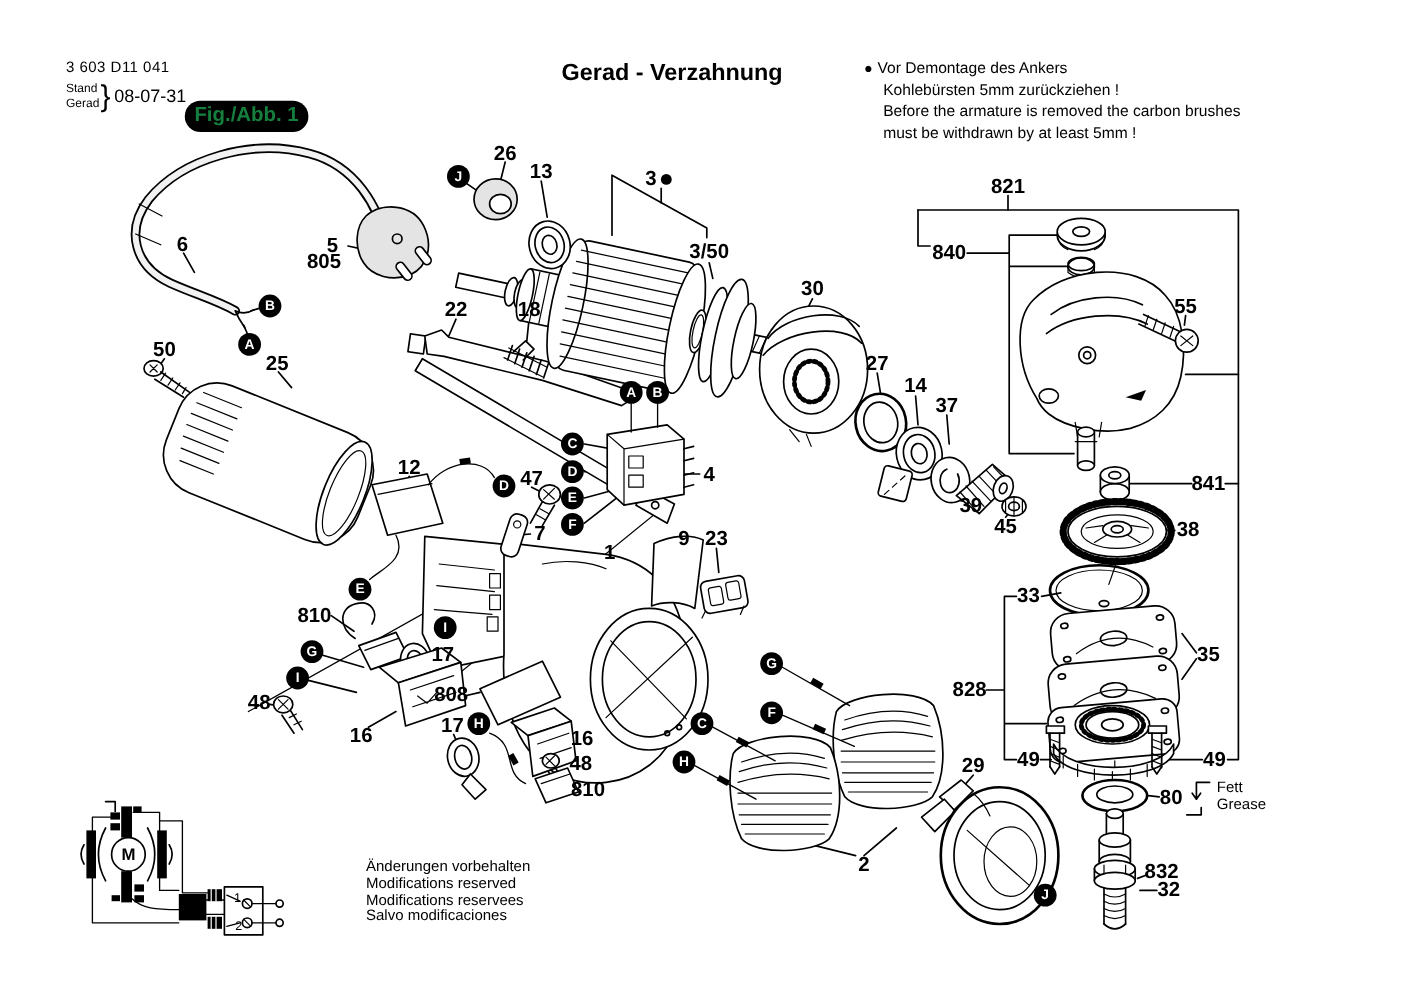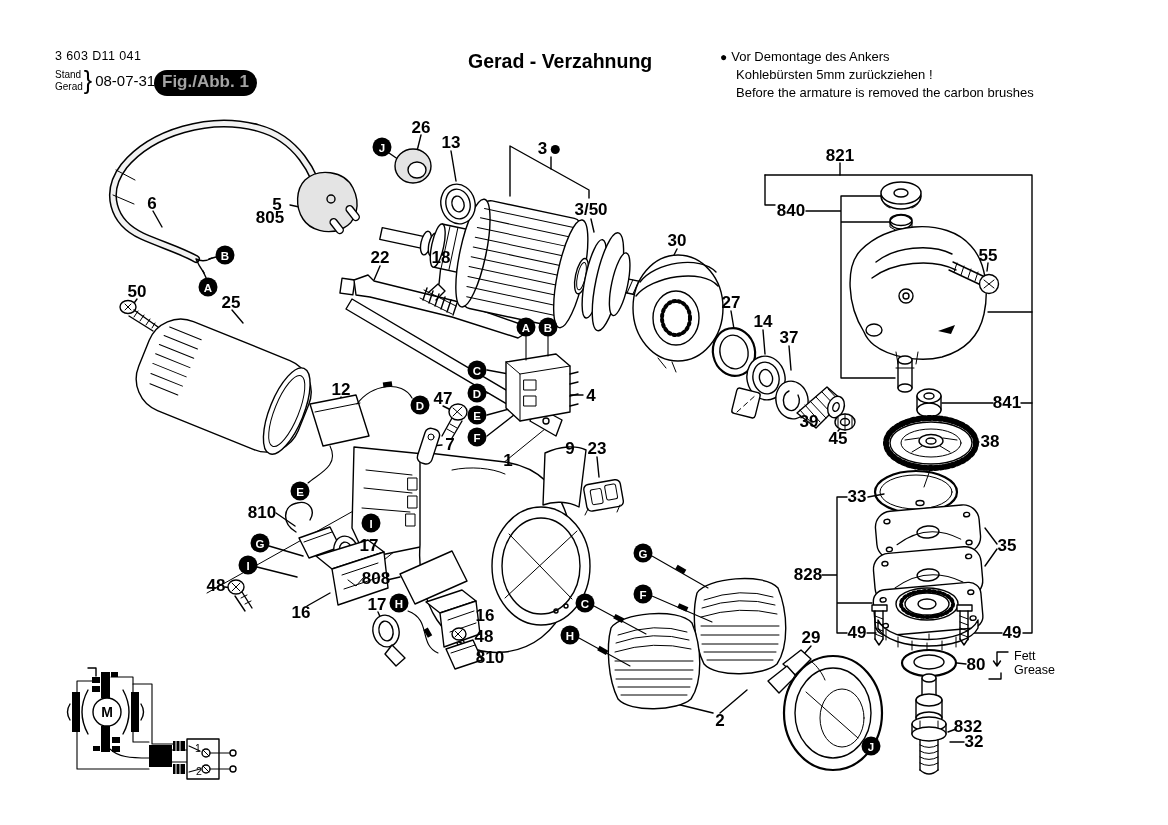--- a/index.html
+++ b/index.html
@@ -21,21 +21,21 @@
   svg .wht{stroke:#fff;stroke-width:1;}
   svg .svgtext{stroke:none;fill:#000;font-family:"Liberation Sans",sans-serif;}
   svg .svgtext-m{font-weight:bold;font-size:14px;text-anchor:middle;}
   svg .svgtext-s{font-size:10.5px;text-anchor:middle;}
 
   .hdr-partno{position:absolute;left:55px;top:49px;font-size:12.5px;letter-spacing:.4px;}
   .hdr-stand{position:absolute;left:55px;top:66px;display:flex;align-items:center;}
   .hdr-stand .si{display:flex;flex-direction:column;font-size:10px;line-height:11.5px;}
   .hdr-stand .brace{font-size:25px;font-weight:300;margin:0 3px 0 1px;}
   .hdr-stand .date{font-size:15px;}
-  .fig-badge{position:absolute;left:154px;top:70px;background:#000;color:#a3a3a3;
+  .fig-badge{position:absolute;left:154px;top:84px;background:#000;color:#15803d;
              font-weight:bold;font-size:17px;padding:2px 8px 4px 8px;border-radius:13px;}
   .title{position:absolute;left:468px;top:50px;font-weight:bold;font-size:19.5px;}
   .notice{position:absolute;left:720px;top:48px;font-size:13px;line-height:18px;}
   .notice .bullet{font-size:12px;margin-right:4px;}
   .notice .ind{margin-left:16px;}
   .footer{position:absolute;left:305px;top:716px;font-size:12.5px;line-height:13.8px;}
   .grease{position:absolute;left:1014px;top:649px;font-size:12.5px;line-height:14px;}
 
   .plabel{position:absolute;transform:translate(-50%,-50%);font-weight:bold;font-size:17px;
           white-space:nowrap;display:inline-flex;align-items:center;z-index:3;}
@@ -522,20 +522,27 @@
     <span class="date">08-07-31</span>
   </div>
   <div class="fig-badge">Fig./Abb. 1</div>
   <div class="title">Gerad - Verzahnung</div>
   <div class="notice">
     <div>
       <span class="bullet">●</span><span>Vor Demontage des Ankers</span>
     </div>
     <div class="ind">Kohlebürsten 5mm zurückziehen !</div>
     <div class="ind">Before the armature is removed the carbon brushes</div>
+    <div class="ind">must be withdrawn by at least 5mm !</div>
+  </div>
+  <div class="footer">
+    <div>Änderungen vorbehalten</div>
+    <div>Modifications reserved</div>
+    <div>Modifications reservees</div>
+    <div>Salvo modificaciones</div>
   </div>
   <div class="grease">
     <div>Fett</div>
     <div>Grease</div>
   </div>
   <div>
         <span class="plabel" style="left: 421px; top: 128px;">26</span>
         <span class="plabel" style="left: 451px; top: 143px;">13</span>
         <span class="plabel" style="left: 549px; top: 149px;">3<i class="dot"></i></span>
         <span class="plabel" style="left: 591px; top: 210px;">3/50</span>

